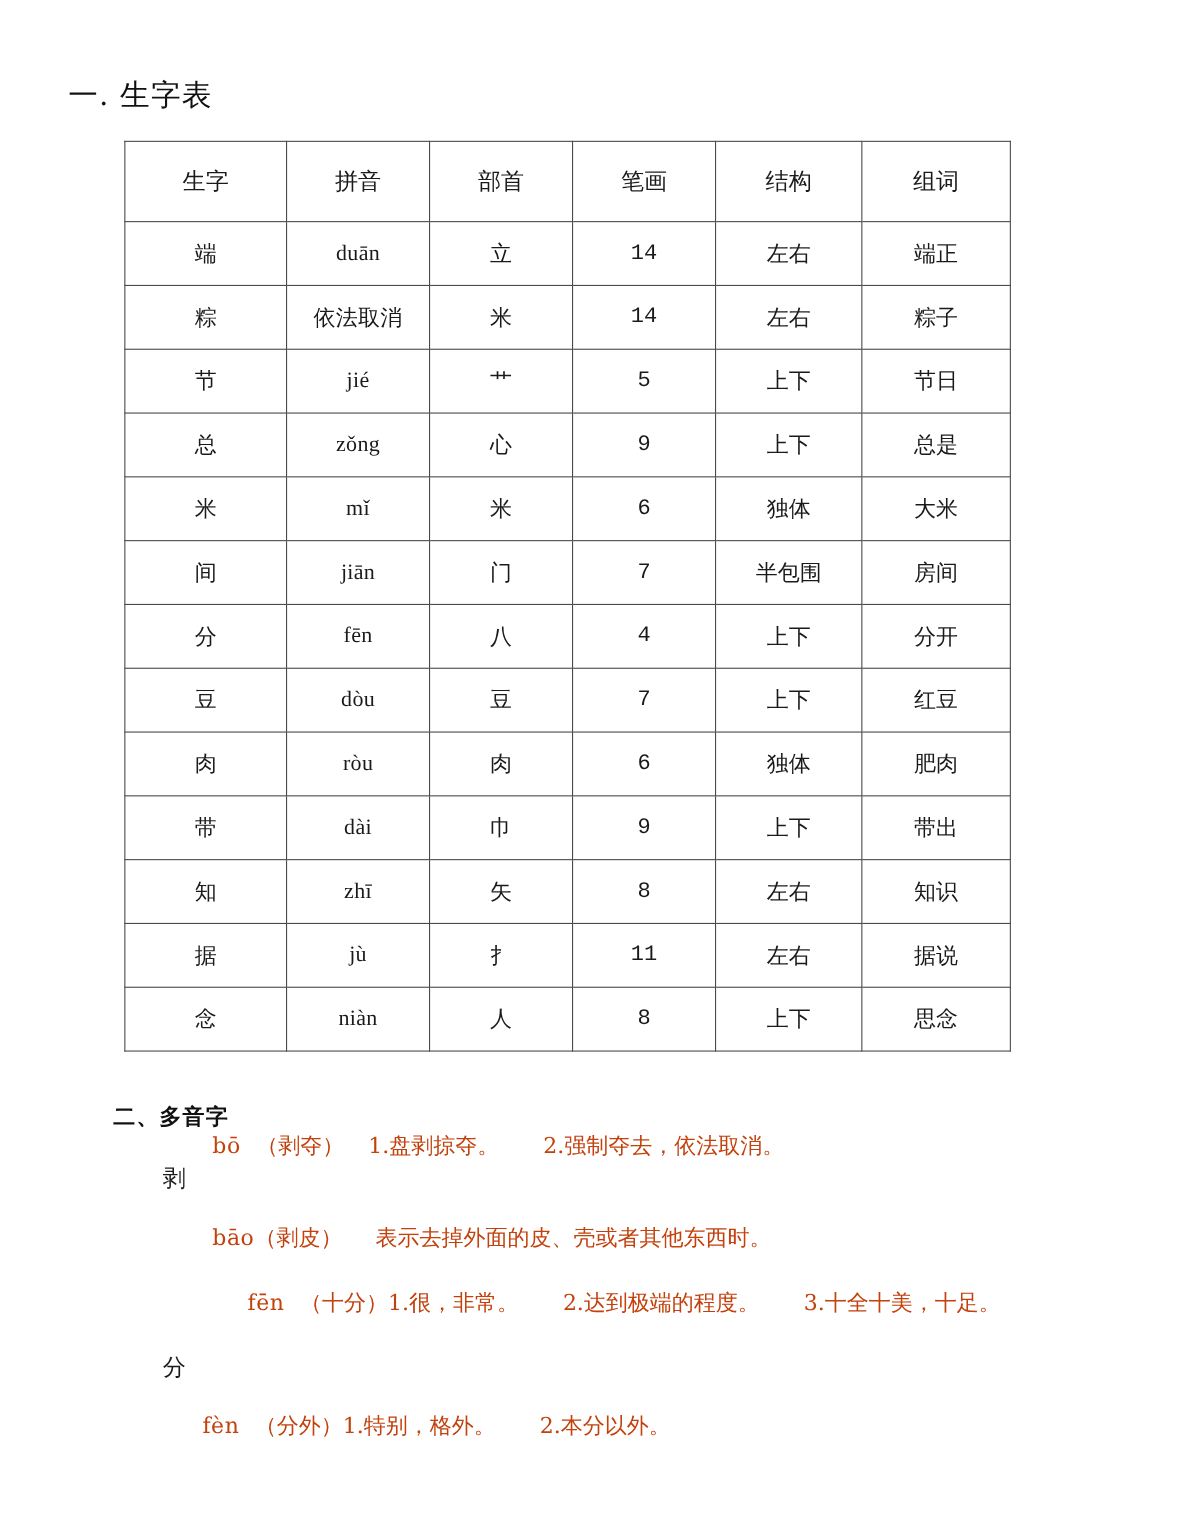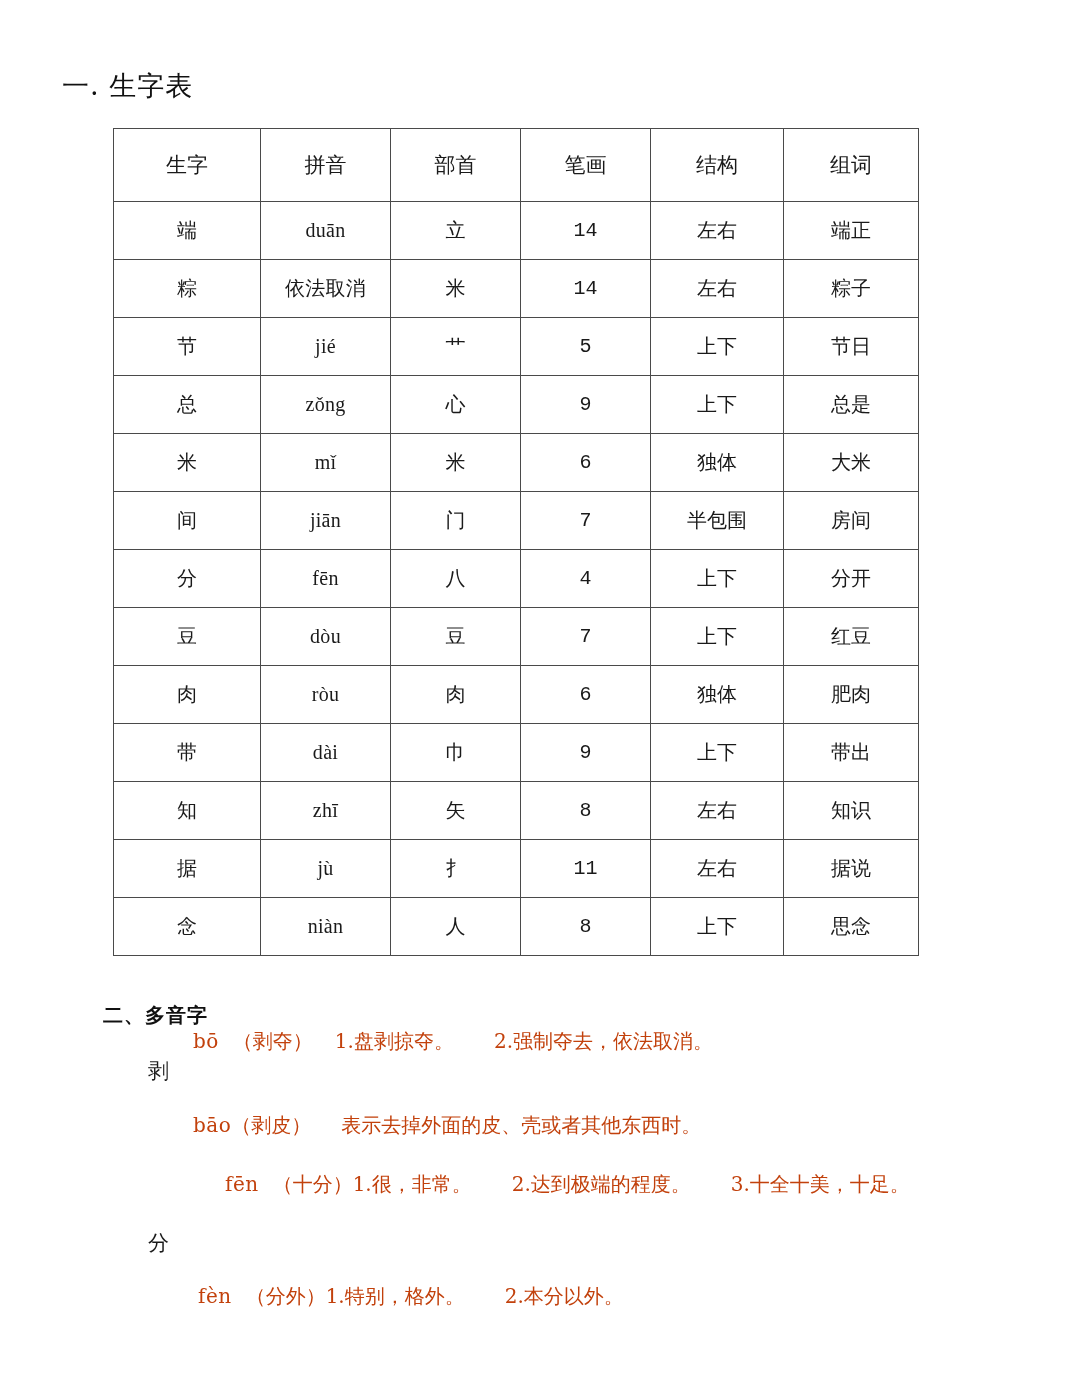--- a/index.html
+++ b/index.html
@@ -110,21 +110,21 @@
   .gap-lg { display: inline-block; width: 30px; }
 
   
   #poly-bo-reading1 { left: 193px; top: 1028px; }
   #poly-char-bo     { left: 148px; top: 1057px; }
   #poly-bo-reading2 { left: 193px; top: 1112px; }
 
   
   #poly-fen-reading1 { left: 193px; top: 1171px; margin-left: 32px; }
   #poly-char-fen     { left: 148px; top: 1229px; }
-  #poly-fen-reading2 { left: 198px; top: 1283px; }
+  #poly-fen-reading2 { left: 184px; top: 1283px; }
 </style>
 </head>
 <body>
 
 <div id="section1-title">一. 生字表</div>
 
 <table id="char-table">
   <colgroup>
     <col class="col-char">
       <col class="col-pinyin">

